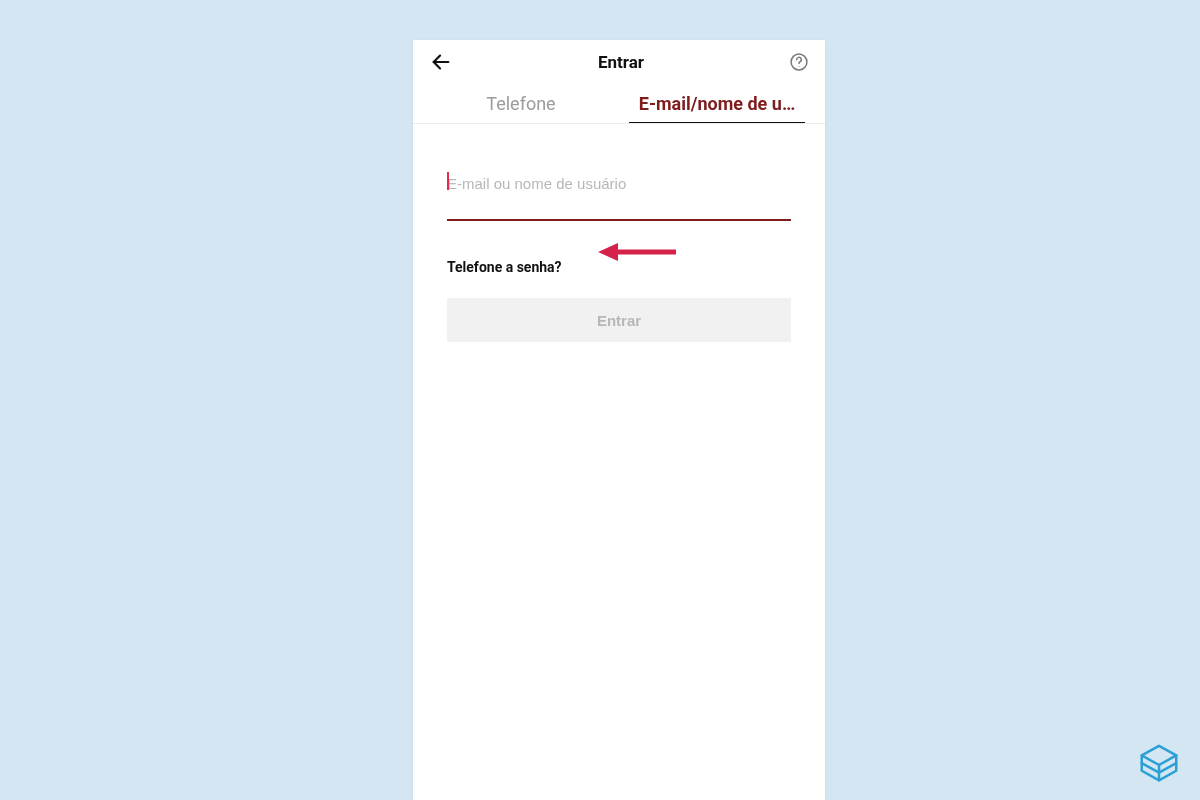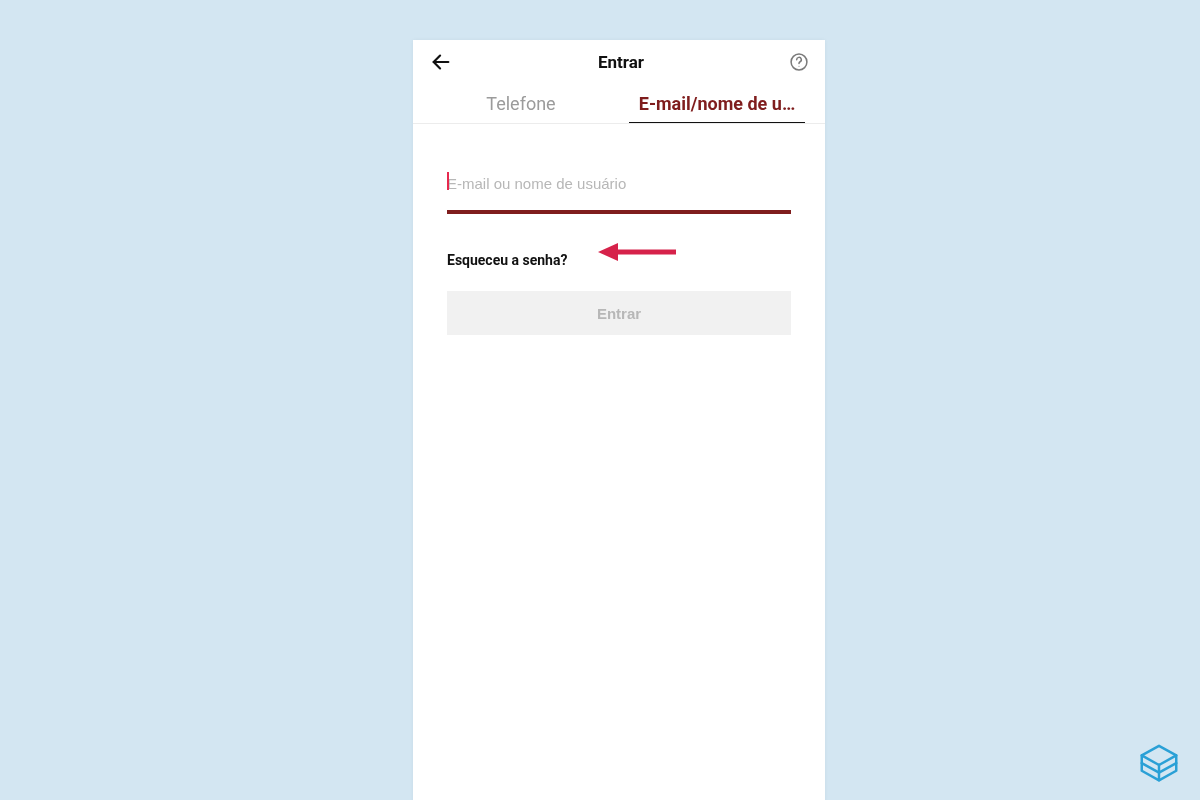--- a/index.html
+++ b/index.html
@@ -73,22 +73,22 @@
       bottom: -1px;
       left: 10px; right: 10px;
       height: 2px;
       background: #111;
     }
     .content {
       padding: 44px 34px 0 34px;
     }
     .field {
       position: relative;
-      border-bottom: 4px solid #7f1d1d;
-      padding: 6px 0 17px 0;
+      border-bottom: 2px solid #7f1d1d;
+      padding: 6px 0 26px 0;
       margin-bottom: 36px;
     }
     .field input {
       width: 100%;
       border: none;
       outline: none;
       font-size: 15px;
       color: #222;
       background: transparent;
     }
@@ -172,21 +172,21 @@
   <div class="tabs">
     <div class="tab">Telefone</div>
     <div class="tab active">E-mail/nome de u…</div>
   </div>
 
   <div class="content">
     <div class="field">
       <span class="cursor"></span>
       <input type="text" placeholder="E-mail ou nome de usuário" style="">
     </div>
-    <span class="forgot">Esqueceu a senha?</span>
+    <span class="forgot">Telefone a senha?</span>
     <button class="login-btn">Entrar</button>
   </div>
 
   <div class="home-indicator"></div>
 </div>
 
 <svg class="annotation-arrow" style="left:598px; top:240px;" width="80" height="24" viewBox="0 0 80 24">
   <line x1="78" y1="12" x2="18" y2="12" stroke="#d6224a" stroke-width="5"></line>
   <polygon points="0,12 20,3 20,21" fill="#d6224a"></polygon>
 </svg>

